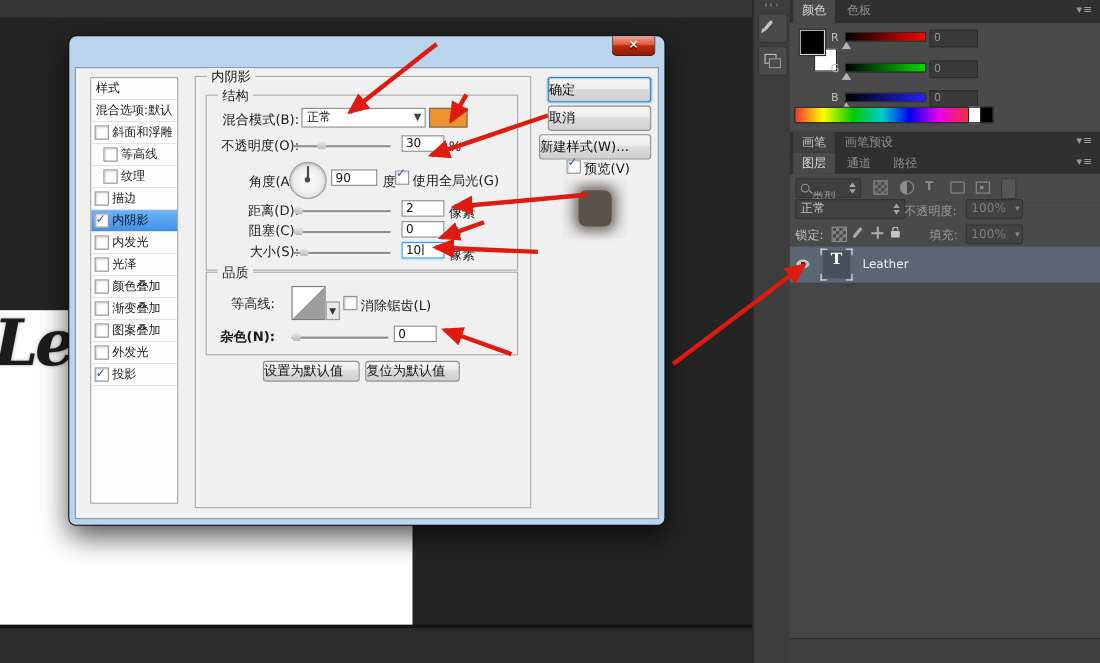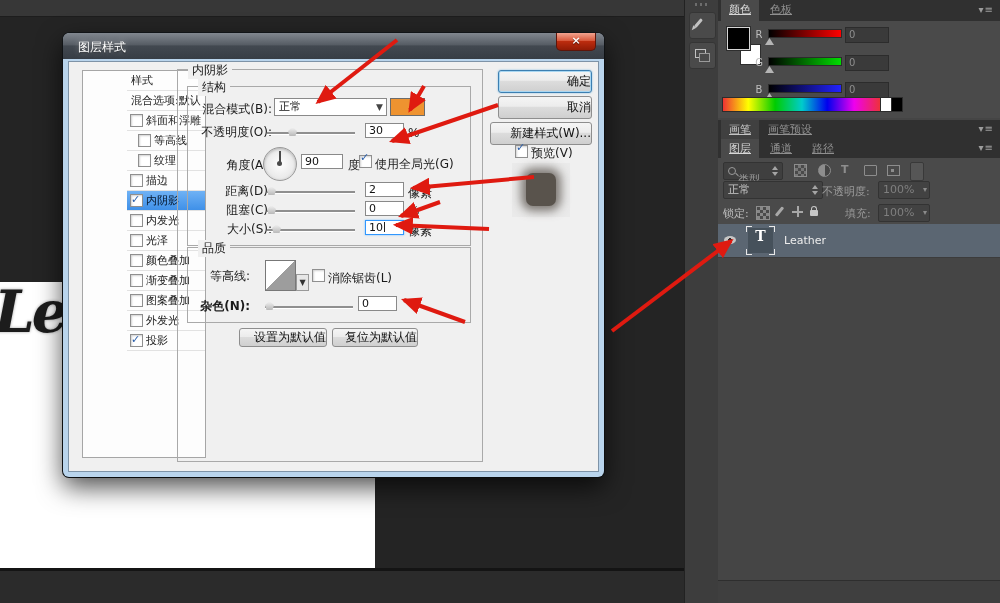--- a/index.html
+++ b/index.html
@@ -22,21 +22,21 @@
   .strip-btn{position:absolute;left:4px;width:25px;height:25px;background:#4a4a4a;border:1px solid #353535;border-radius:3px;}
   .brush-glyph{position:absolute;left:7px;top:5px;width:3px;height:10px;background:#c2c2c2;transform:rotate(40deg);border-radius:1px;}
   .brush-glyph::after{content:"";position:absolute;left:-1px;top:10px;width:0;height:0;
               border-left:2px solid transparent;border-right:2px solid transparent;border-top:5px solid #c2c2c2;}
   .clone-glyph{position:absolute;left:5px;top:6px;width:9px;height:7px;border:1px solid #c2c2c2;background:#4a4a4a;}
   .clone-glyph::after{content:"";position:absolute;left:3px;top:3px;width:9px;height:7px;border:1px solid #9a9a9a;background:#4a4a4a;}
 
   
   .rpanel{position:absolute;left:718px;top:0;width:282px;height:603px;background:#454545;font-size:11px;color:#c9c9c9;}
   .tabbar{position:absolute;left:0;width:282px;background:#303030;border-bottom:1px solid #272727;}
-  .tab{position:absolute;top:0;height:100%;line-height:20px;padding:0 8px;color:#8f8f8f;text-decoration:underline;}
+  .tab{position:absolute;top:0;height:100%;line-height:20px;padding:0 8px;color:#8f8f8f;}
   .tab.active{background:#4a4a4a;color:#d8d8d8;}
   .pmenu{position:absolute;right:6px;top:4px;color:#9d9d9d;font-size:10px;letter-spacing:1px;}
   .pmenu::after{content:"▾≡";}
   .swatch-fg{position:absolute;width:21px;height:21px;background:#000;border:1px solid #d6d6d6;outline:1px solid #2e2e2e;}
   .swatch-bg{position:absolute;width:19px;height:19px;background:#fff;border:1px solid #2e2e2e;}
   .chan-label{position:absolute;width:10px;text-align:center;color:#bdbdbd;font-size:10px;}
   .chan-bar{position:absolute;height:7px;border:1px solid #2c2c2c;}
   .chan-tri{position:absolute;width:9px;height:7px;background:#b5b5b5;
             clip-path:polygon(50% 0,100% 100%,0 100%);}
   .dbox{position:absolute;background:#3a3a3a;border:1px solid #2c2c2c;color:#8f8f8f;font-size:10px;line-height:14px;padding:0 3px;}
@@ -95,21 +95,21 @@
   .dlg-title{position:absolute;left:15px;top:6px;font-size:12px;color:#fff;text-shadow:0 0 6px rgba(255,255,255,.45),0 1px 2px rgba(0,0,0,.6);}
   .close-btn{position:absolute;left:493px;top:0;width:38px;height:17px;border-radius:0 0 5px 5px;
              background:linear-gradient(#f2a38f,#d8593c 45%,#bc2c0e 50%,#911b05);
              border:1px solid #5e150a;border-top:none;color:#fff;text-align:center;line-height:15px;
              font-size:11px;font-weight:700;text-shadow:0 1px 1px rgba(0,0,0,.6);}
   .aero{position:absolute;left:3px;right:3px;top:26px;bottom:3px;background:#b9d4ec;border-radius:0 0 4px 4px;}
   .dlg-content{position:absolute;left:2px;right:2px;top:2px;bottom:2px;background:#f0f0f0;border:1px solid #7e93a7;}
   .dlg-layer{position:absolute;left:0;top:0;width:541px;height:444px;}
 
   
-  .slist{position:absolute;left:19px;top:37px;width:78px;height:386px;background:#fdfdfd;border:1px solid #a6a6a6;padding-left:44px;}
+  .slist{position:absolute;left:19px;top:37px;width:78px;height:386px;background:#fdfdfd;border:1px solid #a6a6a6;}
   .lrow{position:relative;height:19px;border-bottom:1px solid #e2e2e2;font-size:11px;color:#1a1a1a;line-height:19px;}
   .lrow .lbl{position:absolute;left:19px;top:0;white-space:nowrap;}
   .lrow.noindent .lbl{left:4px;}
   .lrow.ind .lbl{left:27px;}
   .lrow.sel{background:linear-gradient(#6fb2f5,#3f90e8);color:#05162b;}
   .cb{position:absolute;left:3px;top:3px;width:11px;height:11px;background:#fff;border:1px solid #8f8f8f;
       box-shadow:inset 1px 1px 2px rgba(0,0,0,.18);}
   .lrow.ind .cb{left:11px;}
   .cb.checked::after{content:"✓";position:absolute;left:0px;top:-5px;font-size:11px;color:#2a5eaa;font-weight:700;}
 
@@ -129,21 +129,21 @@
          clip-path:polygon(50% 0,100% 45%,84% 100%,16% 100%,0 45%);}
   .dial{position:absolute;width:32px;height:32px;border-radius:50%;border:1px solid #9a9a9a;
         background:radial-gradient(#fefefe,#dedede);box-shadow:inset 0 1px 3px rgba(0,0,0,.25);}
   .needle{position:absolute;left:15px;top:3px;width:1.5px;height:13px;background:#4a4a4a;}
   .hub{position:absolute;left:13px;top:13px;width:5px;height:5px;border-radius:50%;background:#4a4a4a;}
   .contour-thumb{position:absolute;width:29px;height:29px;border:1px solid #777;
                  background:linear-gradient(to bottom right,#fff 49.5%,#9d9d9d 50%);}
   .contour-arr{position:absolute;width:11px;height:15px;background:#e7e7e7;border:1px solid #999;
                color:#333;font-size:8px;text-align:center;line-height:15px;}
   .btn7{position:absolute;background:linear-gradient(#f5f5f5,#ececec 45%,#dddddd 46%,#cfcfcf);
-        border:1px solid #8e8e8e;border-radius:3px;font-size:12px;color:#111;text-align:right;}
+        border:1px solid #8e8e8e;border-radius:3px;font-size:12px;color:#111;text-align:left;}
   .btn7.def{border-color:#3c7fb1;box-shadow:inset 0 0 0 1px #a9d7f2,0 0 2px #7ab8e0;}
   .preview-box{position:absolute;left:449px;top:130px;width:58px;height:54px;background:#eaeaea;}
   .preview-blob{position:absolute;left:14px;top:10px;width:30px;height:33px;border-radius:7px;background:#59534c;
                 box-shadow:0 0 10px 5px rgba(88,82,75,.75);}
 
   svg.arrows{position:absolute;left:0;top:0;z-index:40;pointer-events:none;}
 </style>
 </head>
 <body>
 
@@ -258,23 +258,20 @@
         <span class="corner c4"></span>
         <span class="tt">T</span>
       </div>
       <span class="abs" style="left:66px;top:10px;color:#ececec;">Leather</span>
     </div>
 
     <div class="rp-footer"></div>
   </div>
 
   <div class="dialog">
-    <div class="titlebar">
-      <span class="dlg-title">图层样式</span>
-    </div>
     <div class="close-btn">×</div>
     <div class="aero">
       <div class="dlg-content"></div>
     </div>
 
     <div class="dlg-layer">
 
       <div class="slist">
         <div class="lrow noindent">
           <span class="lbl">样式</span>

